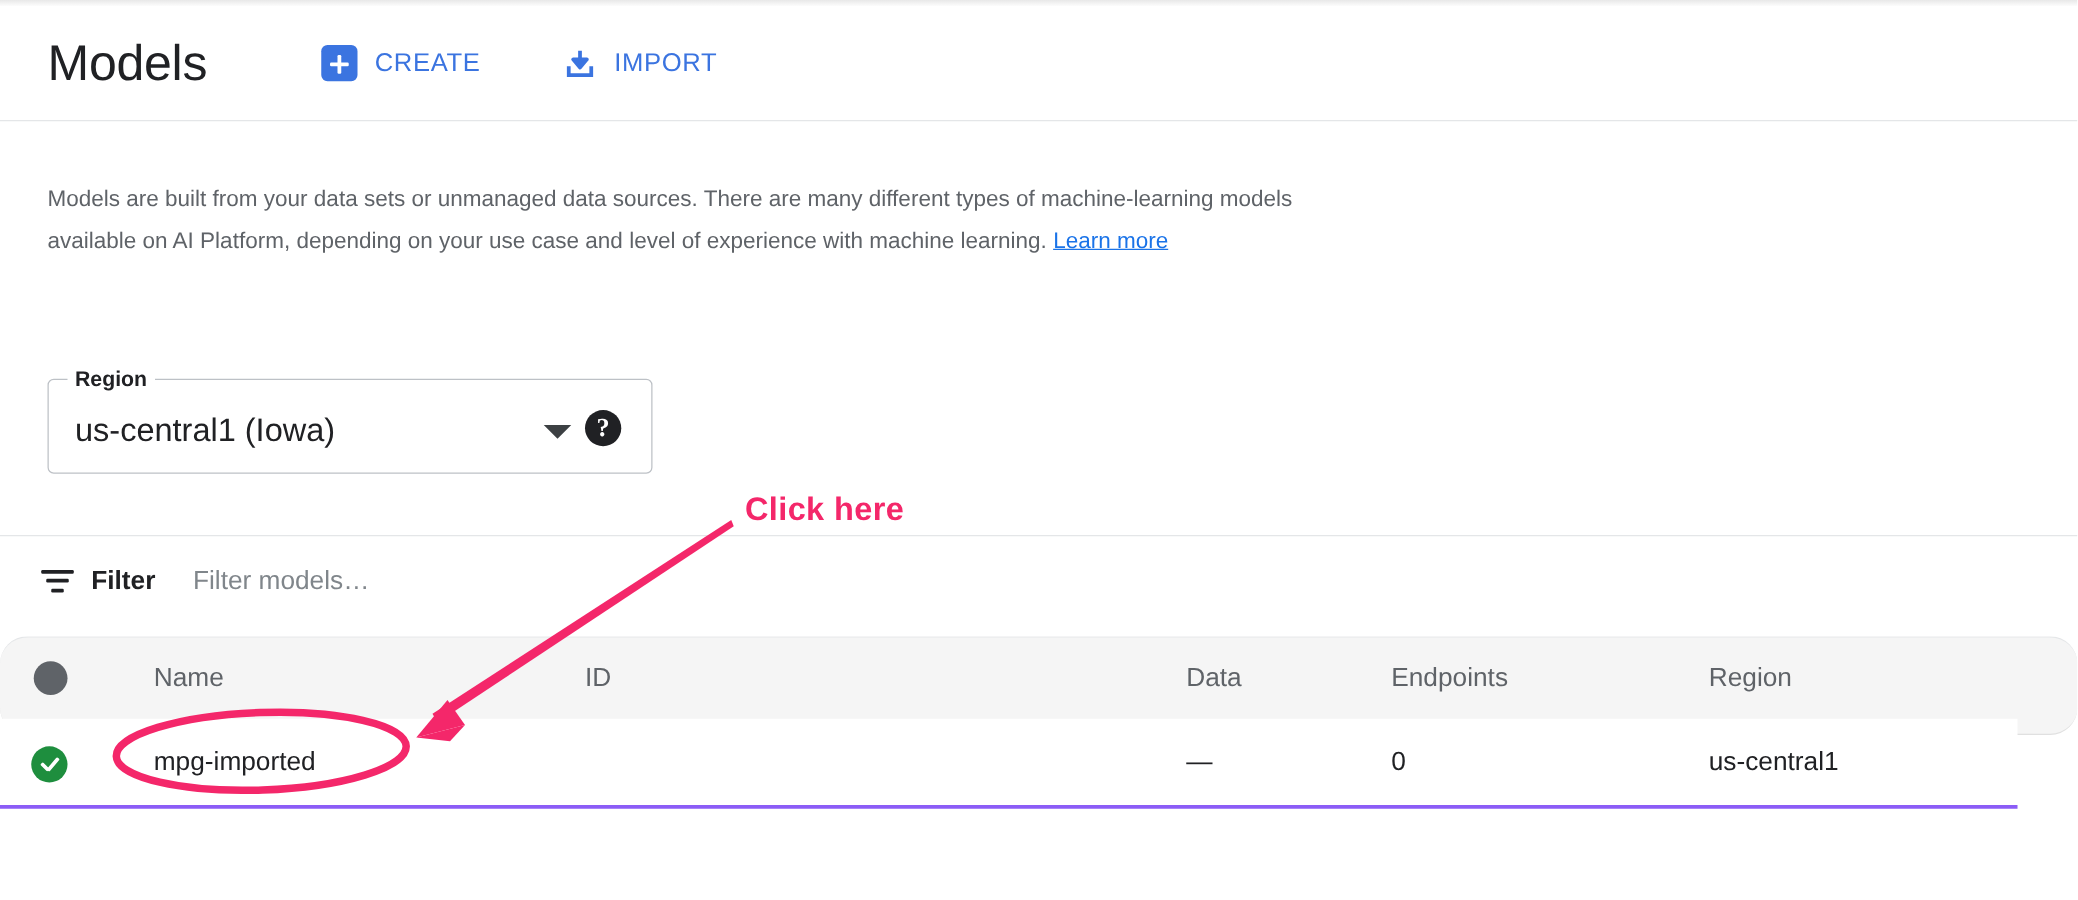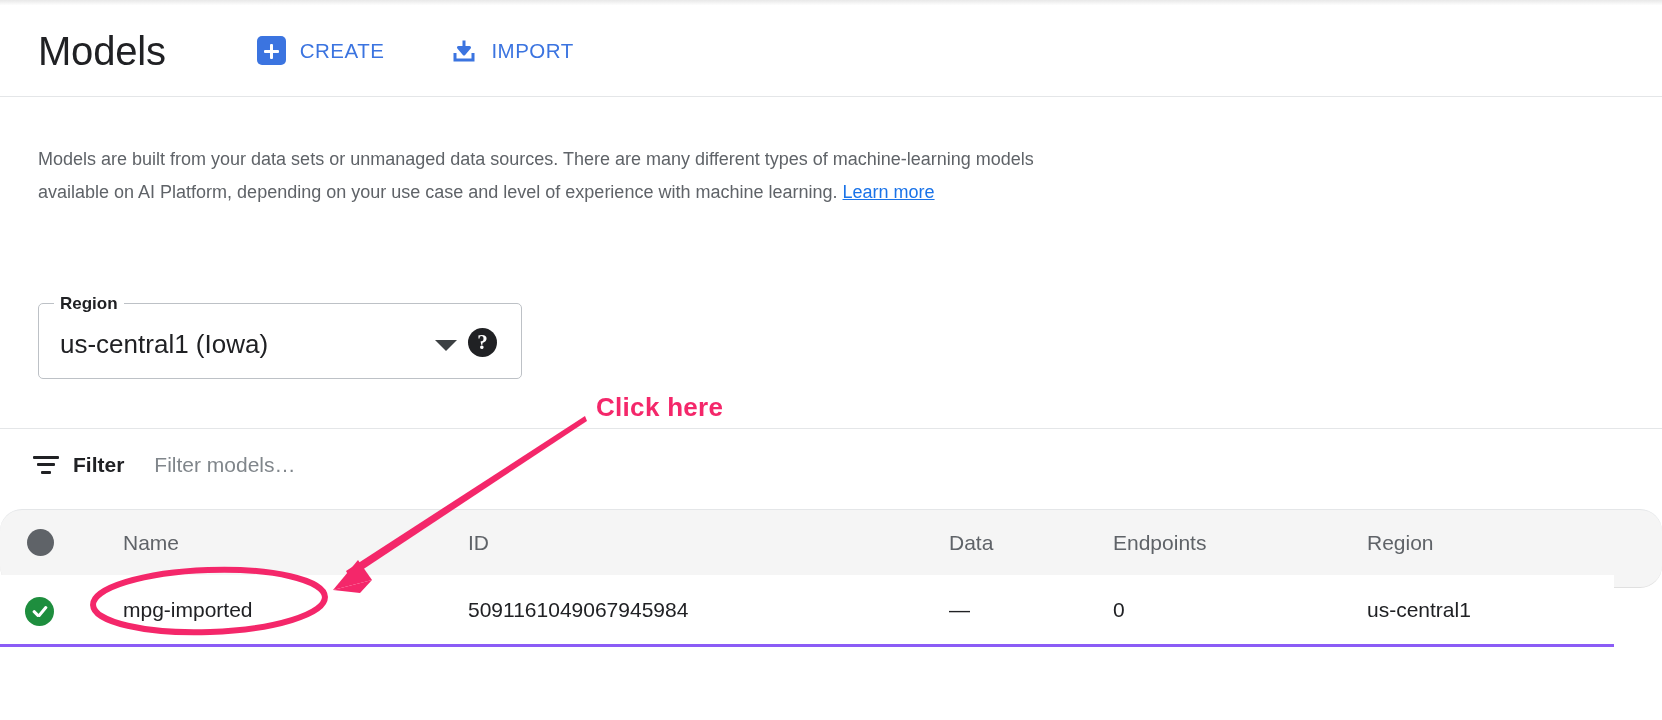--- a/index.html
+++ b/index.html
@@ -351,21 +351,20 @@
   <span class="cell th c-name">Name</span>
   <span class="cell th c-id">ID</span>
   <span class="cell th c-data">Data</span>
   <span class="cell th c-endp">Endpoints</span>
   <span class="cell th c-region">Region</span>
 </div>
 
 <div class="table-row">
   <span class="row-check"></span>
   <span class="cell td c-name">mpg-imported</span>
-  <span class="cell td c-id">5091161049067945984</span>
   <span class="cell td c-data">—</span>
   <span class="cell td c-endp">0</span>
   <span class="cell td c-region">us-central1</span>
 </div>
 
 <div class="anno-layer">
   <svg width="1662" height="720" style="position:absolute;left:0;top:0;">
 
     <g>
       <path d="M 587 421 L 350 578 L 346 571 L 585 416 Z" fill="#f4276a"></path>

